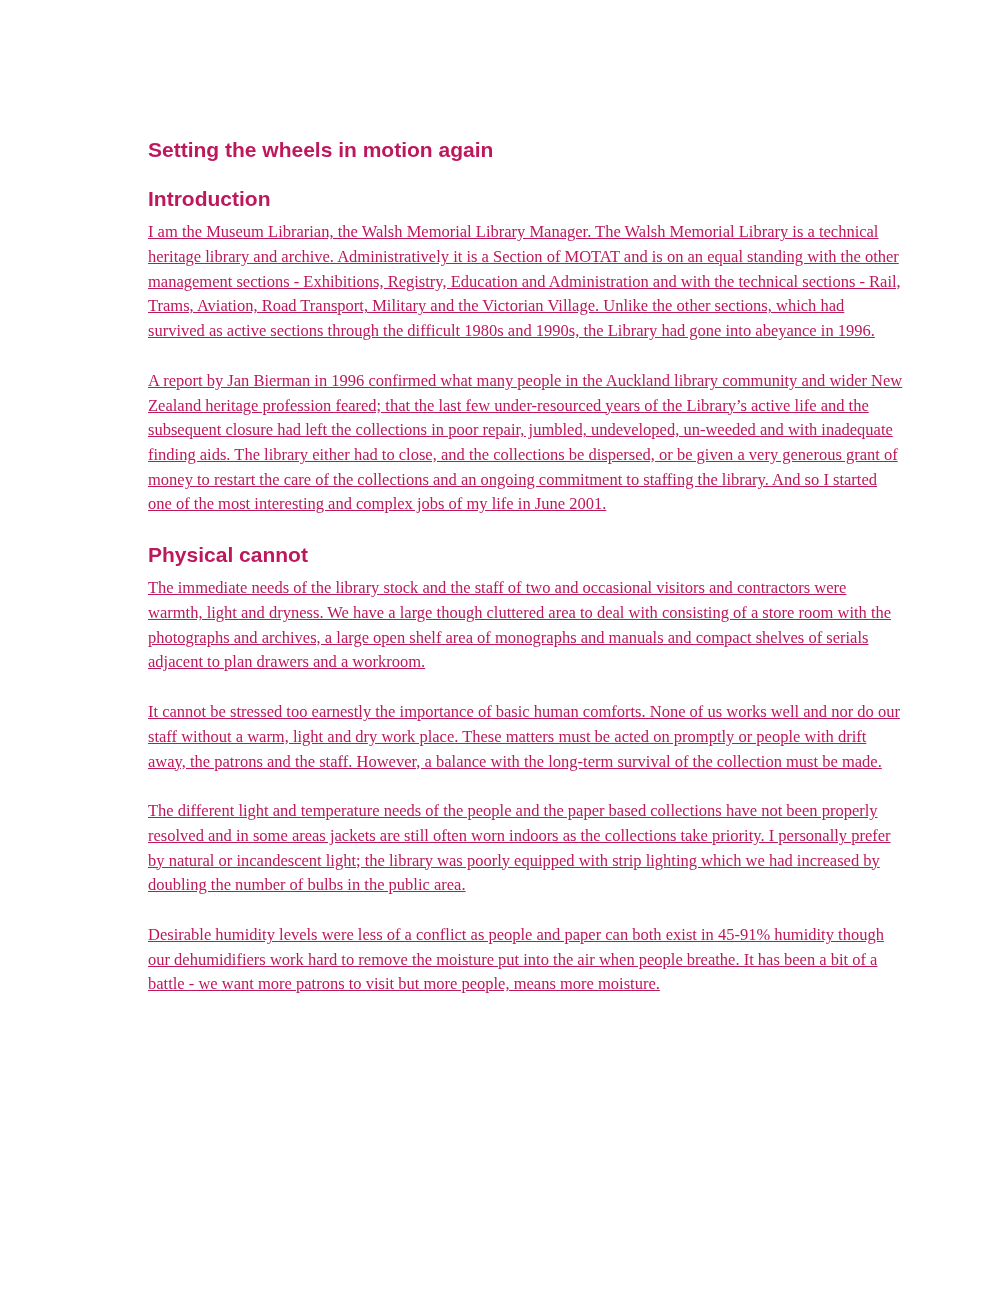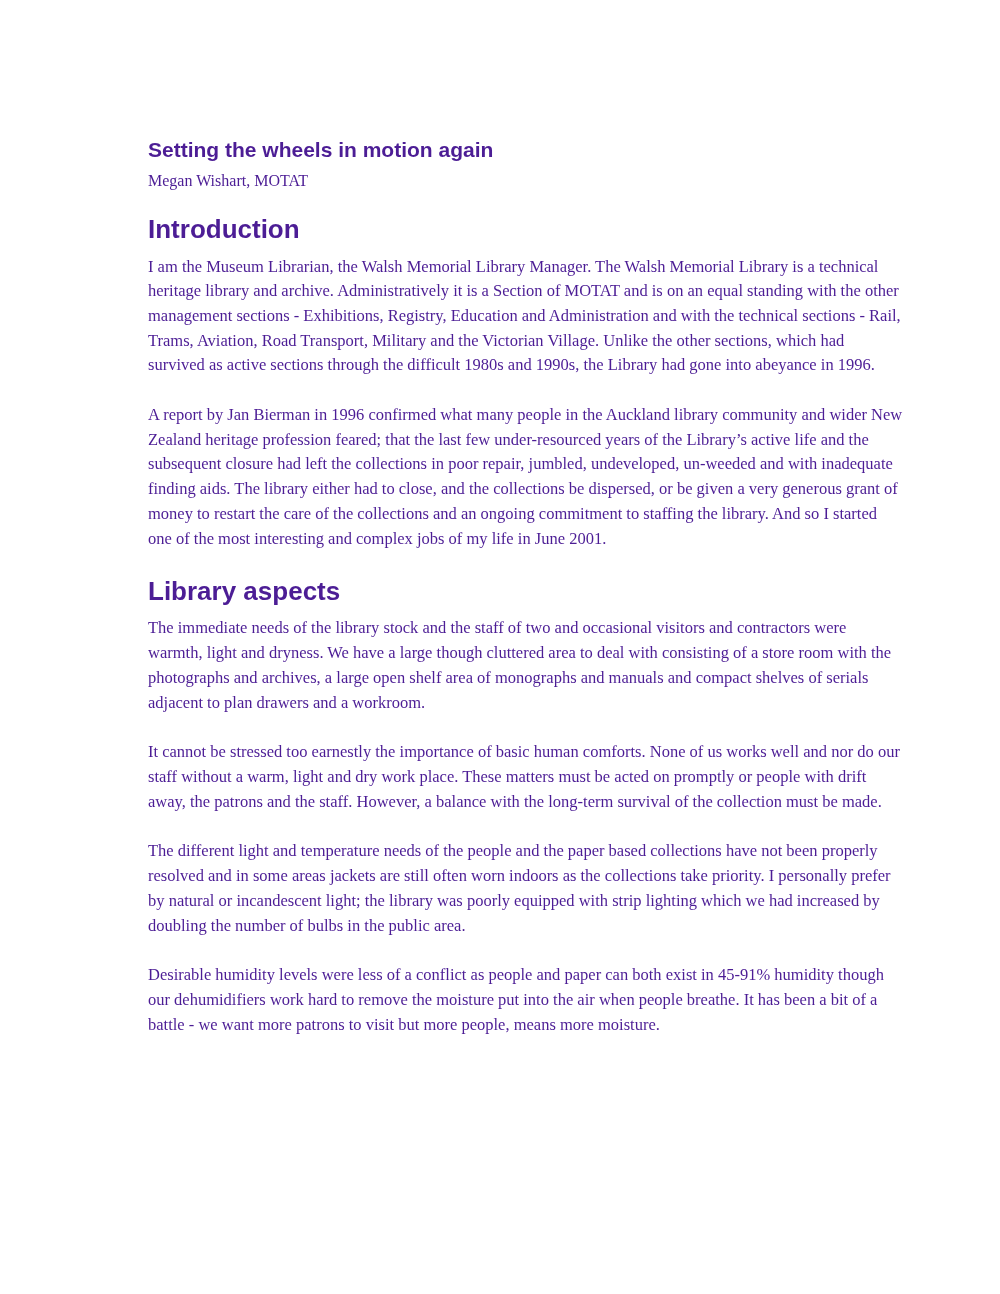--- a/index.html
+++ b/index.html
@@ -7,67 +7,67 @@
     padding: 0;
     background: #ffffff;
   }
   .page {
     position: relative;
     width: 1000px;
     height: 1124px;
     background: #ffffff;
     box-sizing: border-box;
     padding: 137px 97px 0 148px;
-    color: #4c1d95;
+    color: #be185d;
     overflow: hidden;
   }
   h1.doc-title {
     font-family: "Liberation Sans", sans-serif;
     font-weight: bold;
     font-size: 21px;
     line-height: 1.2;
     margin: 0 0 9px 0;
   }
   p.byline {
     font-family: "Liberation Serif", serif;
     font-size: 16px;
     line-height: 1.2;
     margin: 0 0 22px 0;
   }
   h2.section-heading {
     font-family: "Liberation Sans", sans-serif;
     font-weight: bold;
-    font-size: 26px;
+    font-size: 21px;
     line-height: 1.2;
     margin: 24px 0 9px 0;
   }
   p.body-para {
     font-family: "Liberation Serif", serif;
     font-size: 16.5px;
     line-height: 24.7px;
     margin: 0 0 25px 0;
     text-align: left;
+    text-decoration: underline;
   }
 </style>
 </head>
 <body>
 
 <div class="page">
 
   <h1 class="doc-title">Setting the wheels in motion again</h1>
 
-  <p class="byline">Megan Wishart, MOTAT</p>
 
   <h2 class="section-heading">Introduction</h2>
 
   <p class="body-para">I am the Museum Librarian, the Walsh Memorial Library Manager. The Walsh Memorial Library is a technical heritage library and archive. Administratively it is a Section of MOTAT and is on an equal standing with the other management sections - Exhibitions, Registry, Education and Administration and with the technical sections - Rail, Trams, Aviation, Road Transport, Military and the Victorian Village. Unlike the other sections, which had survived as active sections through the difficult 1980s and 1990s, the Library had gone into abeyance in 1996.</p>
 
   <p class="body-para">A report by Jan Bierman in 1996 confirmed what many people in the Auckland library community and wider New Zealand heritage profession feared; that the last few under-resourced years of the Library’s active life and the subsequent closure had left the collections in poor repair, jumbled, undeveloped, un-weeded and with inadequate finding aids. The library either had to close, and the collections be dispersed, or be given a very generous grant of money to restart the care of the collections and an ongoing commitment to staffing the library. And so I started one of the most interesting and complex jobs of my life in June 2001.</p>
 
-  <h2 class="section-heading">Library aspects</h2>
+  <h2 class="section-heading">Physical cannot</h2>
 
   <p class="body-para">The immediate needs of the library stock and the staff of two and occasional visitors and contractors were warmth, light and dryness. We have a large though cluttered area to deal with consisting of a store room with the photographs and archives, a large open shelf area of monographs and manuals and compact shelves of serials adjacent to plan drawers and a workroom.</p>
 
   <p class="body-para">It cannot be stressed too earnestly the importance of basic human comforts. None of us works well and nor do our staff without a warm, light and dry work place. These matters must be acted on promptly or people with drift away, the patrons and the staff. However, a balance with the long-term survival of the collection must be made.</p>
 
   <p class="body-para">The different light and temperature needs of the people and the paper based collections have not been properly resolved and in some areas jackets are still often worn indoors as the collections take priority. I personally prefer by natural or incandescent light; the library was poorly equipped with strip lighting which we had increased by doubling the number of bulbs in the public area.</p>
 
   <p class="body-para">Desirable humidity levels were less of a conflict as people and paper can both exist in 45-91% humidity though our dehumidifiers work hard to remove the moisture put into the air when people breathe. It has been a bit of a battle - we want more patrons to visit but more people, means more moisture.</p>
 
 </div>

